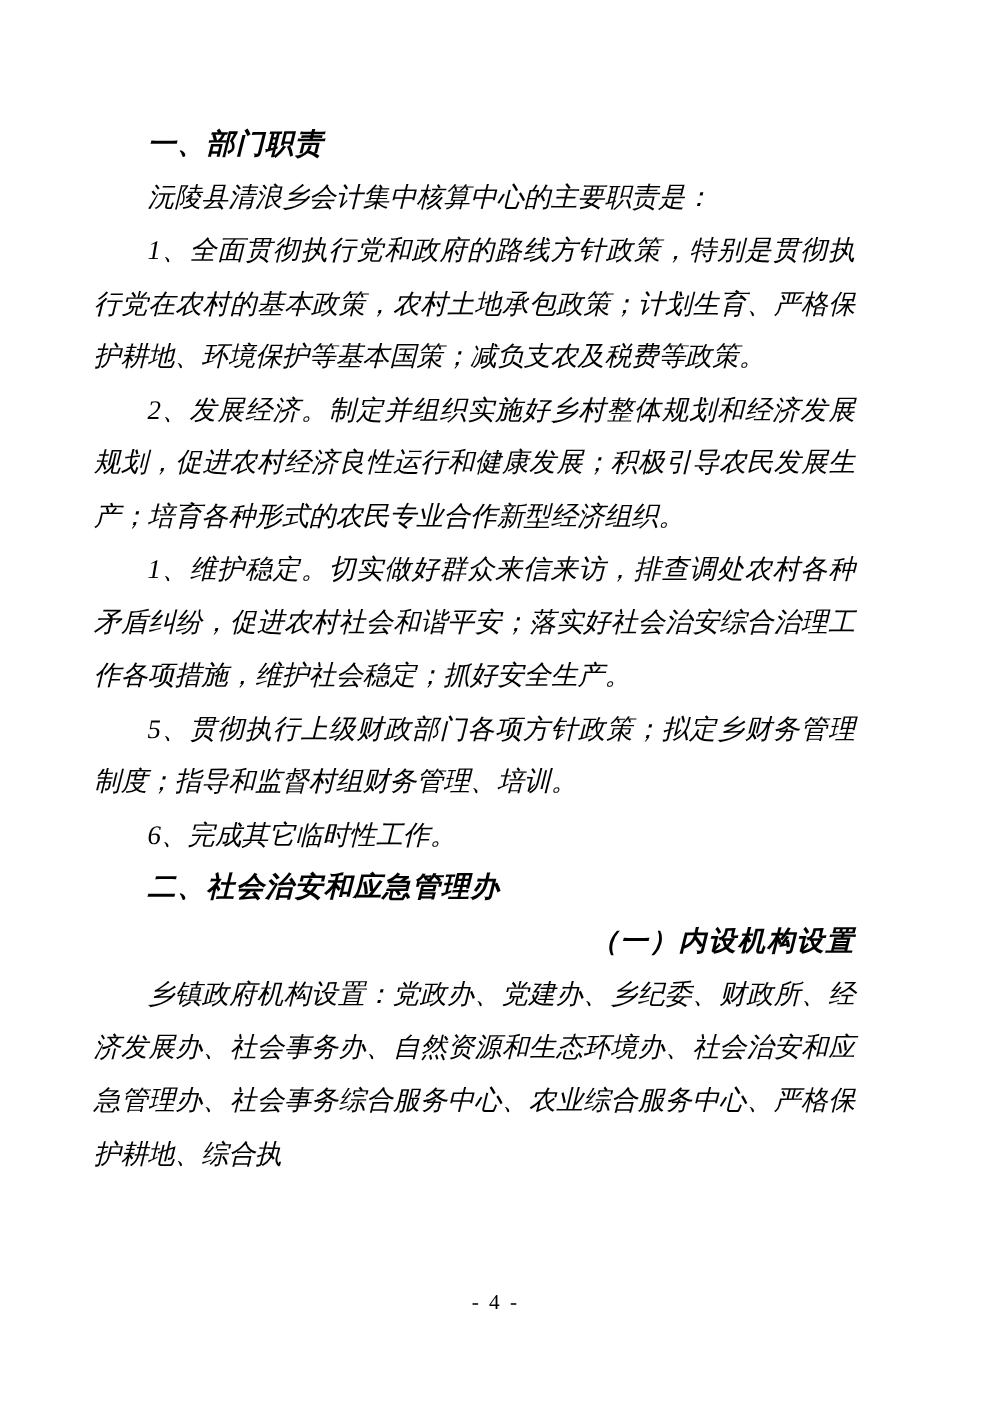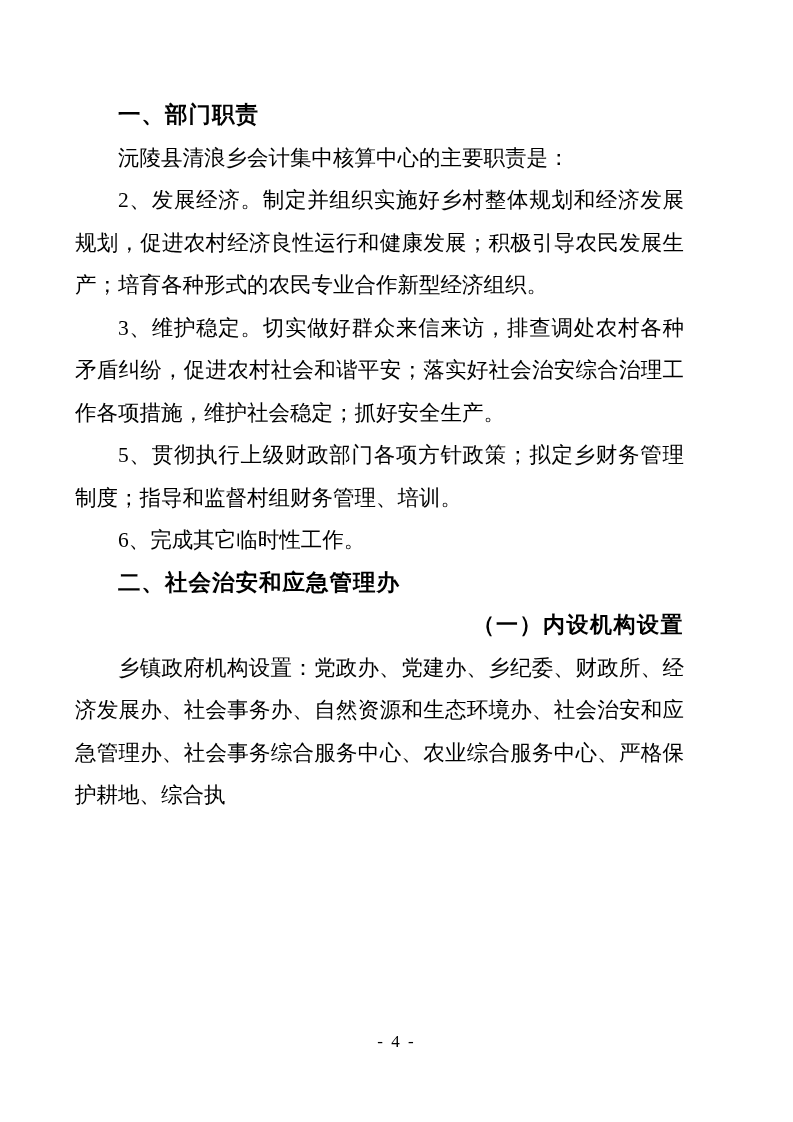--- a/index.html
+++ b/index.html
@@ -11,20 +11,21 @@
     height: 1122px;
     background: #ffffff;
     position: relative;
     overflow: hidden;
     color: #000000;
   }
   .page {
     box-sizing: border-box;
     width: 757px;
     padding: 94px 73px 0 75px;
+    font-style: italic;
   }
   .h1, .h2 {
     font-family: "Liberation Sans", "DejaVu Sans", sans-serif;
     font-weight: bold;
     font-size: 22.5px;
     line-height: 42.5px;
     margin: 0;
     text-indent: 43px;
     letter-spacing: 1px;
   }
@@ -57,22 +58,23 @@
     font-size: 17px;
     letter-spacing: 2px;
   }
 </style>
 </head>
 <body>
 
 <div class="page">
   <h1 class="h1">一、部门职责</h1>
   <p class="para">沅陵县清浪乡会计集中核算中心的主要职责是：</p>
+  <p class="para">1、全面贯彻执行党和政府的路线方针政策，特别是贯彻执行党在农村的基本政策，农村土地承包政策；计划生育、严格保护耕地、环境保护等基本国策；减负支农及税费等政策。</p>
   <p class="para">2、发展经济。制定并组织实施好乡村整体规划和经济发展规划，促进农村经济良性运行和健康发展；积极引导农民发展生产；培育各种形式的农民专业合作新型经济组织。</p>
-  <p class="para">3、维护稳定。切实做好群众来信来访，排查调处农村各种矛盾纠纷，促进农村社会和谐平安；落实好社会治安综合治理工作各项措施，维护社会稳定；抓好安全生产。</p>
+  <p class="para">1、维护稳定。切实做好群众来信来访，排查调处农村各种矛盾纠纷，促进农村社会和谐平安；落实好社会治安综合治理工作各项措施，维护社会稳定；抓好安全生产。</p>
   <p class="para">5、贯彻执行上级财政部门各项方针政策；拟定乡财务管理制度；指导和监督村组财务管理、培训。</p>
   <p class="para">6、完成其它临时性工作。</p>
   <h2 class="h2">二、社会治安和应急管理办</h2>
   <h3 class="h3">（一）内设机构设置</h3>
   <p class="para">乡镇政府机构设置：党政办、党建办、乡纪委、财政所、经济发展办、社会事务办、自然资源和生态环境办、社会治安和应急管理办、社会事务综合服务中心、农业综合服务中心、严格保护耕地、综合执</p>
 </div>
 
 <div class="footer">- 4 -</div>
 
 </body></html>

